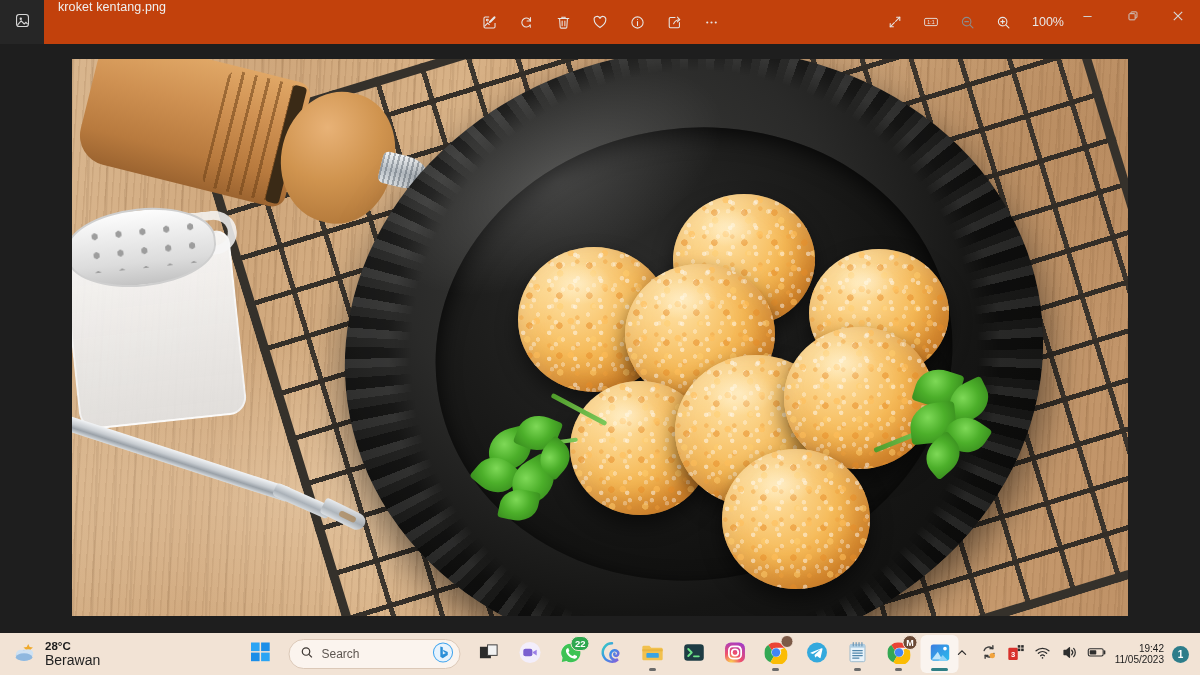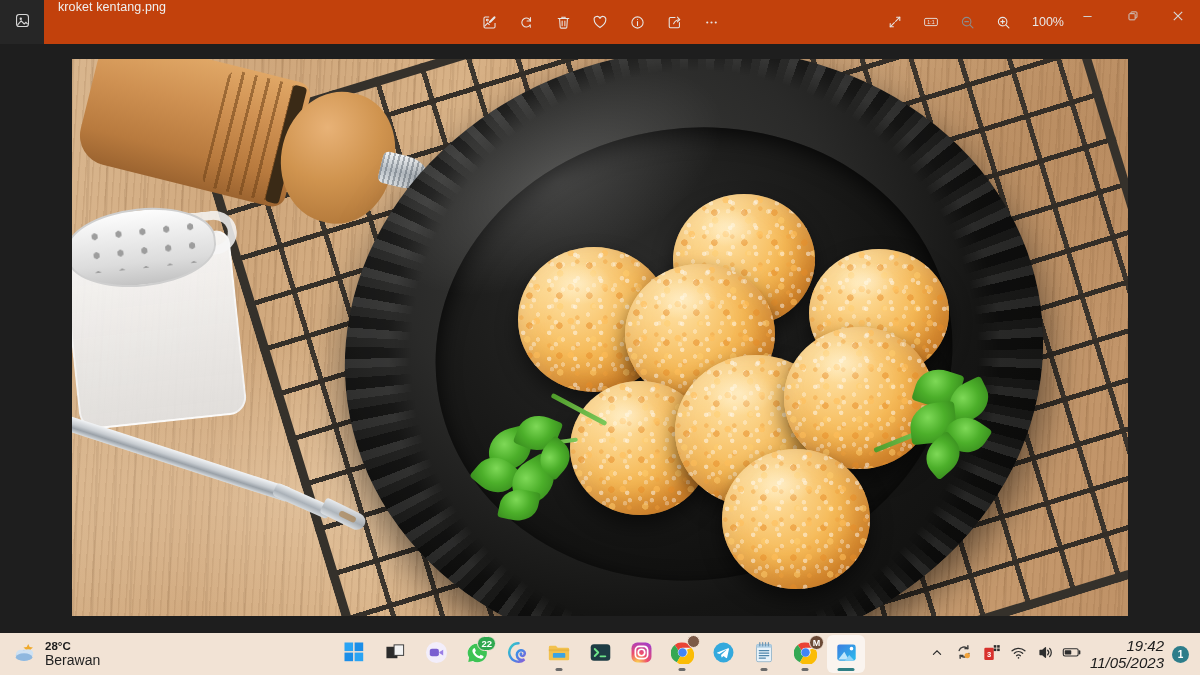--- a/index.html
+++ b/index.html
@@ -383,21 +383,21 @@
   }
   .tray-btn {
     width: 26px; height: 34px;
     display: flex; align-items: center; justify-content: center;
     position: relative;
   }
   .clock {
     text-align: right; line-height: 1.15;
     padding: 0 7px 0 4px;
   }
-  .clock-time, .clock-date { font-size: 15px; color: #1c1c1c; font-style: italic; }
+  .clock-time, .clock-date { font-size: 10px; color: #1c1c1c; }
   .notif-badge {
     width: 17px; height: 17px; border-radius: 50%;
     background: #2d7d8a; color: #fff;
     font-size: 10px; font-weight: 700;
     display: flex; align-items: center; justify-content: center;
     margin-right: 5px;
   }
 </style>
 </head>
 <body>
@@ -613,20 +613,35 @@
         <span>
           <svg width="20" height="20" viewBox="0 0 20 20">
             <rect x="0.5" y="0.5" width="8.6" height="8.6" fill="#2aa4f4"></rect>
             <rect x="10.6" y="0.5" width="8.6" height="8.6" fill="#1b8ee8"></rect>
             <rect x="0.5" y="10.6" width="8.6" height="8.6" fill="#1b8ee8"></rect>
             <rect x="10.6" y="10.6" width="8.6" height="8.6" fill="#2aa4f4"></rect>
           </svg>
         </span>
       </div>
 
+      <div class="tb-search">
+        <span>
+          <svg width="13" height="13" viewBox="0 0 16 16" fill="none" stroke="#3c3632" stroke-width="1.5">
+            <circle cx="6.8" cy="6.8" r="4.6"></circle>
+              <path d="M10.3 10.3 14 14"></path>
+          </svg>
+        </span>
+        <span class="tb-search-text">Search</span>
+        <span>
+          <svg width="21" height="21" viewBox="0 0 22 22">
+            <circle cx="11" cy="11" r="10" fill="#e7f3fd" stroke="#41a5ee" stroke-width="1.1"></circle>
+            <path d="M8.2 4.6l2.6 1v7.6l3.3-1.7-2.3-1-0.9-2.3 5.1 2.2v3.2L10.8 17 8.2 15.5z" fill="#2b8fd8"></path>
+          </svg>
+        </span>
+      </div>
 
       <div class="tb-app">
         <span>
           <svg width="21" height="21" viewBox="0 0 22 22">
             <rect x="1.5" y="5" width="11.5" height="12" fill="#2b2b2b"></rect>
             <rect x="9.5" y="3" width="10" height="11" fill="#f2f2f2" stroke="#3a3a3a" stroke-width="1"></rect>
           </svg>
         </span>
       </div>
 

